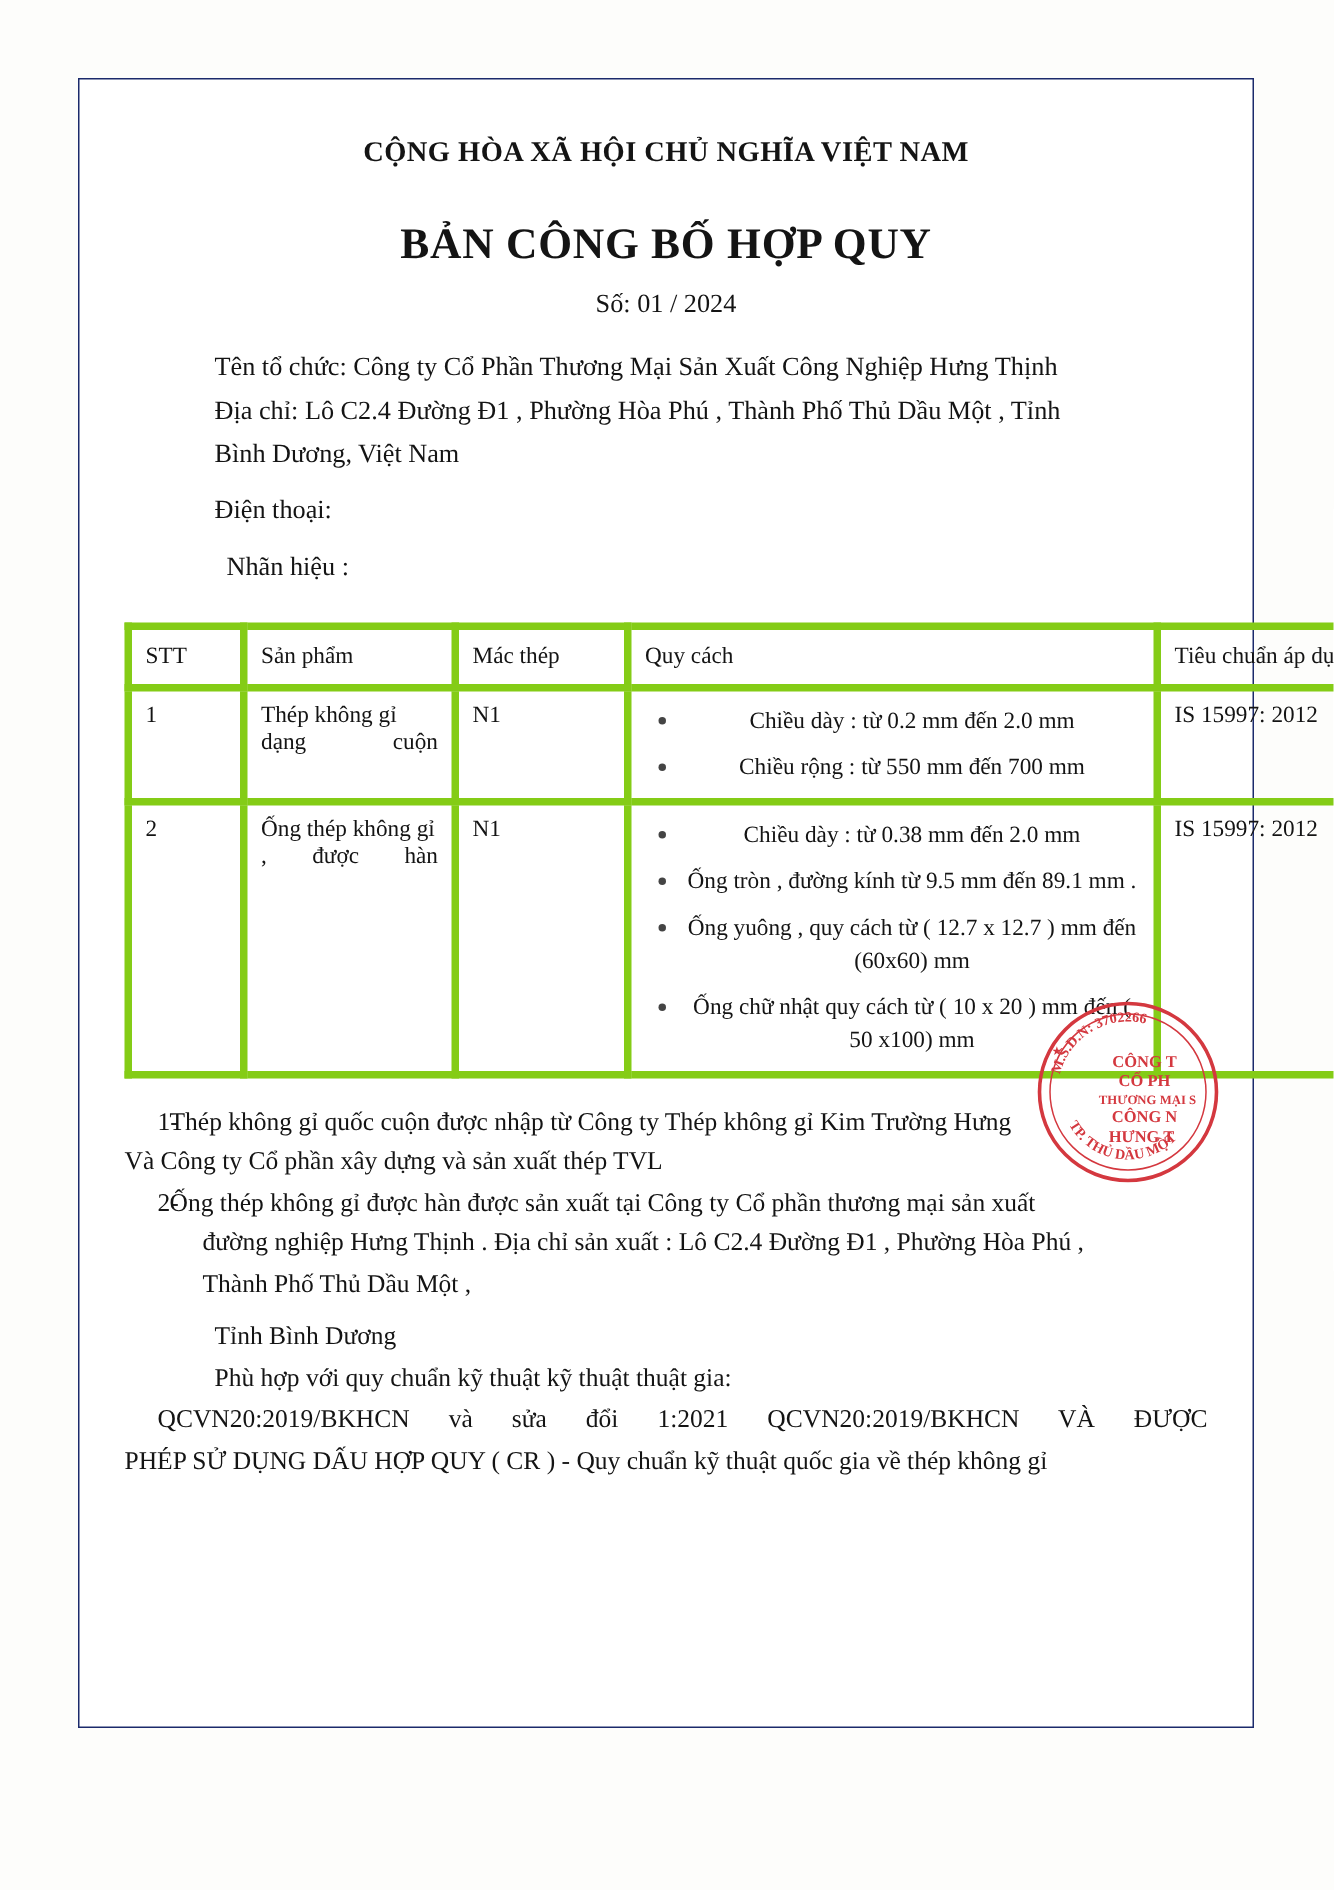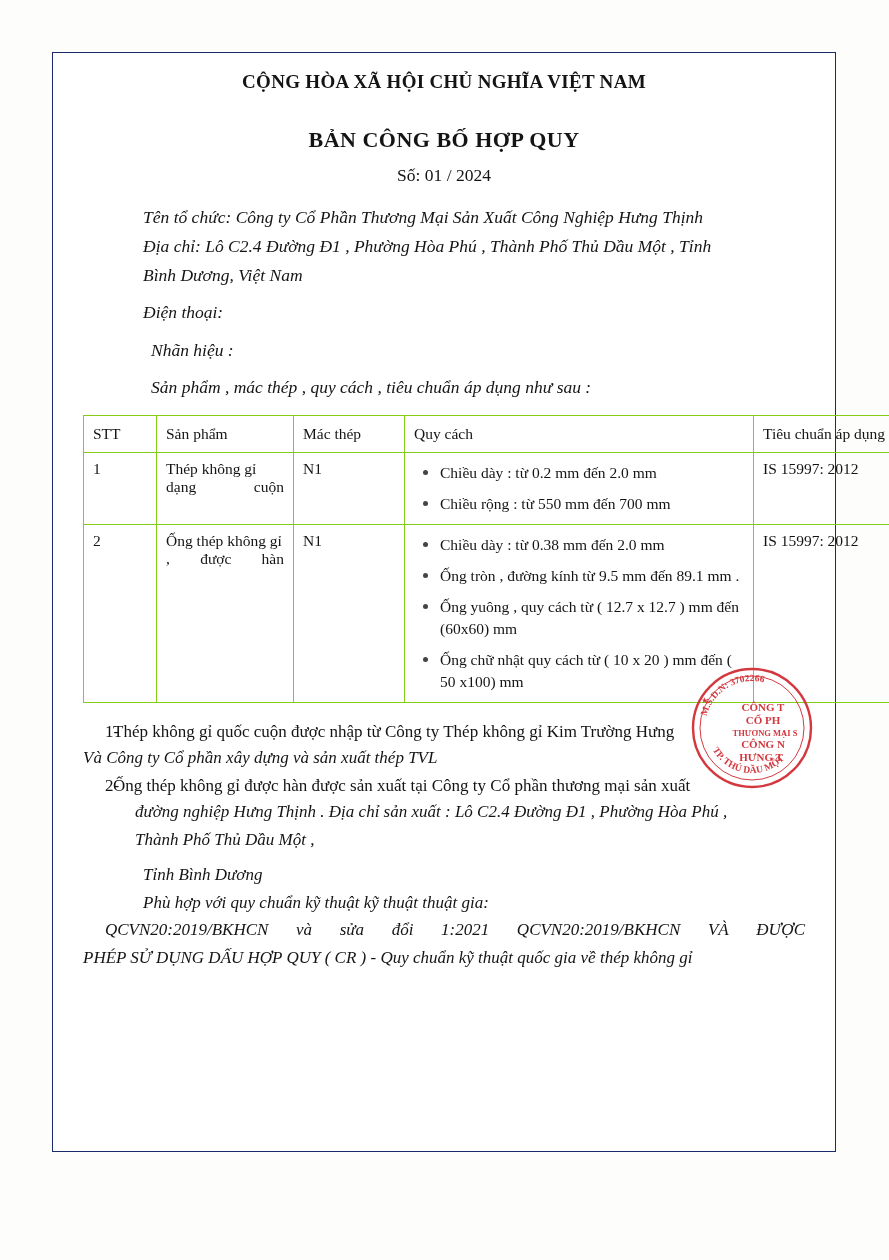--- a/index.html
+++ b/index.html
@@ -38,60 +38,60 @@
     width: 100%;
     height: 100%;
     padding: 18px 30px 10px 30px;
     box-sizing: border-box;
   }
   .center { text-align: center; }
   .natl-title {
     font-size: 19px;
     font-weight: bold;
     letter-spacing: 0.3px;
-    margin-top: 0;
+    margin-top: 20px;
   }
   .natl-sub {
     font-size: 16.5px;
     font-weight: bold;
     margin-top: 4px;
     display: inline-block;
     border-bottom: 1.4px solid #141414;
     padding-bottom: 1px;
   }
   .doc-title {
-    font-size: 22px;
+    font-size: 29px;
     font-weight: bold;
     letter-spacing: 0.5px;
     margin-top: 34px;
   }
   .doc-number {
     font-size: 17.5px;
     margin-top: 12px;
   }
   .body-block {
     margin-top: 18px;
     font-size: 17.5px;
     line-height: 1.55;
   }
-  .ln { margin: 0 0 2px 0; font-style: italic; }
+  .ln { margin: 0 0 2px 0; }
   .indent2 { padding-left: 60px; }
   .indent3 { padding-left: 68px; }
   .bold { font-weight: bold; }
   .spacer-sm { height: 8px; }
 
   table.spec {
     margin-top: 14px;
     width: 722px;
     border-collapse: collapse;
     font-size: 15.5px;
     table-layout: fixed;
   }
   table.spec th, table.spec td {
-    border: 1px solid #84cc16;
+    border: 5px solid #84cc16;
     padding: 7px 9px;
     vertical-align: top;
     text-align: left;
     font-weight: normal;
   }
   table.spec th {
     font-size: 15.5px;
     padding-top: 9px;
     padding-bottom: 9px;
   }
@@ -99,20 +99,21 @@
   .col-sp { width: 118px; margin-left: 32px; }
   .col-mac { width: 92px; text-align: center; }
   .col-qc { width: 330px; }
   .col-tc { width: 170px; }
   td.c { text-align: center; }
   td.just { text-align: justify; text-align-last: justify; margin-top: 20px; }
   ul.qc {
     margin: 2px 0 2px 0;
     padding-left: 22px;
     list-style: none;
+    text-align: center;
   }
   ul.qc li {
     position: relative;
     margin-bottom: 9px;
     line-height: 1.42;
     padding-left: 4px;
   }
   ul.qc li:last-child { margin-bottom: 2px; }
   ul.qc li::before {
     content: "";
@@ -176,21 +177,20 @@
 
       <div class="body-block">
         <div class="ln indent2">Tên tổ chức: Công ty Cổ Phần Thương Mại Sản Xuất Công Nghiệp Hưng Thịnh</div>
         <div class="ln indent2">Địa chỉ: Lô C2.4 Đường Đ1 , Phường Hòa Phú , Thành Phố Thủ Dầu Một , Tỉnh</div>
         <div class="ln indent2">Bình Dương, Việt Nam</div>
         <div class="spacer-sm"></div>
         <div class="ln indent2">Điện thoại:</div>
         <div class="spacer-sm"></div>
         <div class="ln indent3">Nhãn hiệu :</div>
         <div class="spacer-sm"></div>
-        <div class="ln indent3">Sản phẩm , mác thép , quy cách , tiêu chuẩn áp dụng như sau :</div>
       </div>
 
       <table class="spec">
         <thead>
           <tr>
             <th class="col-stt">STT</th>
             <th class="col-sp">Sản phẩm</th>
             <th class="col-mac">Mác thép</th>
             <th class="col-qc">Quy cách</th>
             <th class="col-tc">Tiêu chuẩn áp dụng</th>

